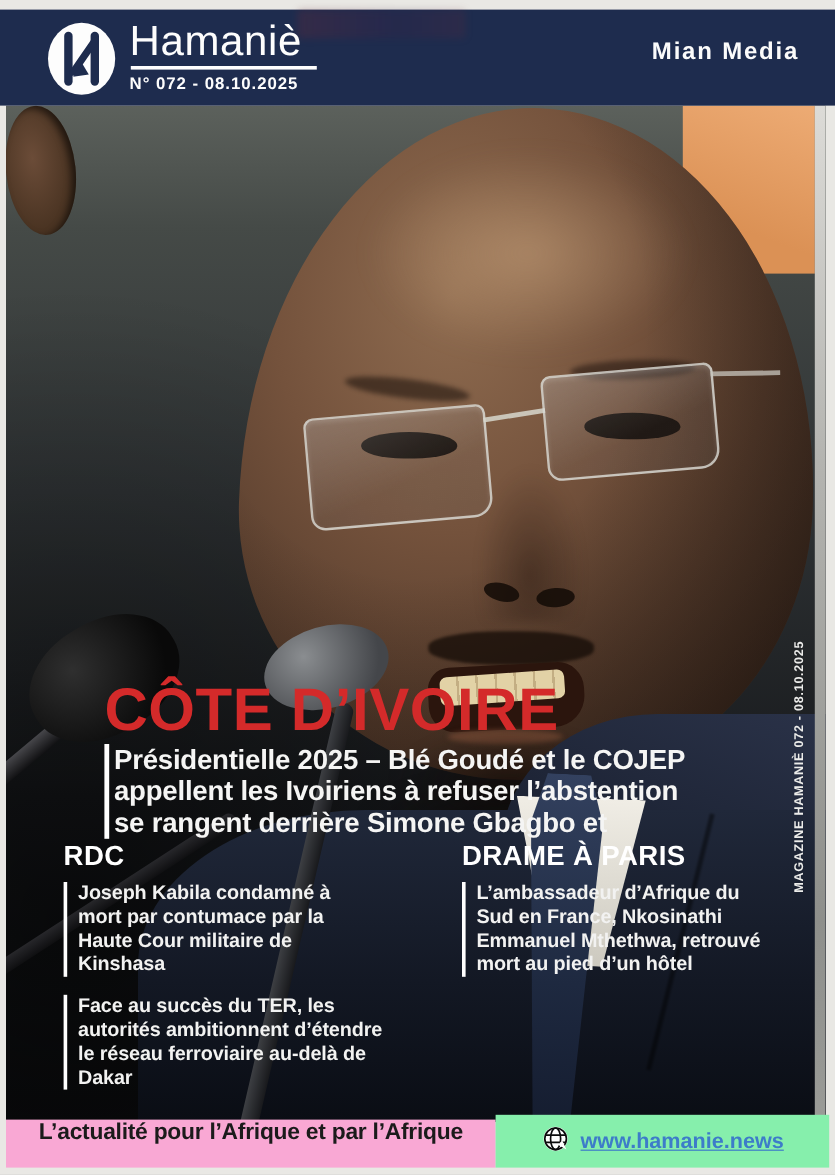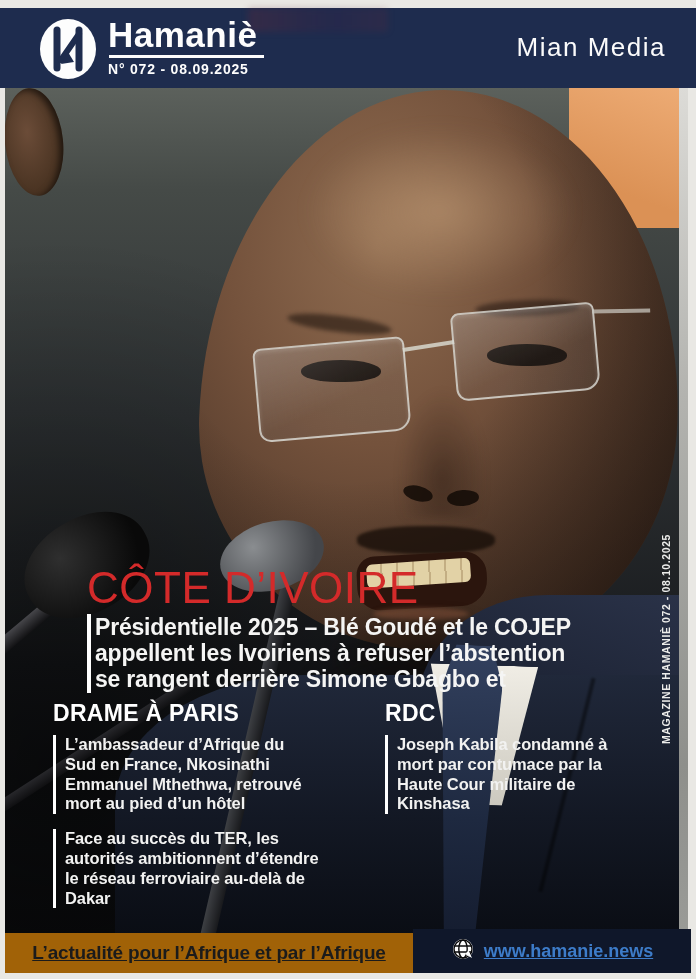--- a/index.html
+++ b/index.html
@@ -11,28 +11,28 @@
   }
 
   
   .topbar {
     position:absolute; top:8px; left:0; right:0; height:80px;
     background:#1e2c4e; z-index:20;
   }
   .logo-badge { position:absolute; left:38px; top:10px; width:60px; height:62px; }
   .brand-block { position:absolute; left:108px; top:9px; color:#fff; }
   .brand-name {
-    font-size:35px; font-weight:700; letter-spacing:.5px; line-height:1;
+    font-size:35px; font-weight:400; letter-spacing:.5px; line-height:1;
     color:#fdfdfd;
   }
   .brand-rule { width:155px; height:3px; background:#fdfdfd; margin:3px 0 3px 1px; }
   .brand-issue { font-size:14px; font-weight:700; letter-spacing:.8px; color:#fdfdfd; }
   .publisher {
     position:absolute; right:30px; top:24px; color:#fbfbfb;
-    font-size:26px; font-weight:400; letter-spacing:1.5px;
+    font-size:20px; font-weight:700; letter-spacing:1.5px;
   }
   .ghost-smudge {
     position:absolute; left:248px; top:0px; width:140px; height:24px;
     background:linear-gradient(90deg, rgba(110,40,55,.28), rgba(60,30,70,.22) 60%, rgba(110,40,55,.18));
     filter:blur(3px); border-radius:3px;
   }
 
   
   .photo {
     position:absolute; top:88px; left:5px; width:683px; height:847px;
@@ -128,21 +128,21 @@
 
   
   .spine {
     position:absolute; right:16px; top:456px; height:200px; z-index:8;
     writing-mode:vertical-rl; transform:rotate(180deg);
     color:#ececea; font-size:10.5px; font-weight:700; letter-spacing:.6px; white-space:nowrap;
   }
 
   
   .headline-block { position:absolute; left:82px; top:478px; z-index:9; }
-  .kicker { font-size:44px; font-weight:400; letter-spacing:.5px; color:#d42a2a; line-height:1; }
+  .kicker { font-size:50px; font-weight:700; letter-spacing:.5px; color:#d42a2a; line-height:1; }
   .headline {
     margin-top:4px; border-left:4px solid #fff; padding-left:4px;
     color:#f5f5f4; font-size:23px; font-weight:700; line-height:1.14; letter-spacing:-.2px;
   }
 
   
   .stories {
     position:absolute; left:48px; top:612px; width:608px; z-index:9;
     display:grid; grid-template-columns:332px 276px; row-gap:15px;
   }
@@ -152,26 +152,26 @@
     color:#f2f2f1; font-size:16.5px; font-weight:700; line-height:1.2; letter-spacing:-.1px;
   }
   .story-rdc p    { max-width:240px; }
   .story-drame p  { max-width:256px; }
   .story-senegal p{ max-width:276px; }
   .story-ghana p  { max-width:286px; }
 
   
   .footer-tagline {
     position:absolute; left:5px; top:933px; width:408px; height:40px; z-index:30;
-    background:#a16207; display:flex; align-items:center; justify-content:center;
-    color:#1b1b1b; font-size:19px; font-weight:700; letter-spacing:-.2px;text-decoration:underline;
+    background:#f9a8d4; display:flex; align-items:flex-start; justify-content:center;
+    color:#1b1b1b; font-size:19px; font-weight:700; letter-spacing:-.2px;
   }
   .footer-site {
     position:absolute; left:413px; top:929px; width:278px; height:44px; z-index:30;
-    background:#0f172a; display:flex; align-items:center; justify-content:center; gap:9px;
+    background:#86efac; display:flex; align-items:center; justify-content:center; gap:9px;
   }
   .site-link { color:#3d7cc9; font-size:18px; font-weight:600; text-decoration:underline; }
 </style>
 </head>
 <body>
 
 <div class="page">
 
   <div class="topbar">
     <div class="ghost-smudge"></div>
@@ -180,21 +180,21 @@
         <ellipse cx="30" cy="31" rx="28" ry="30" fill="#fdfdfd"></ellipse>
         <path d="M19 12 V50" stroke="#1e2c4e" stroke-width="7" stroke-linecap="round"></path>
         <path d="M41 12 V50" stroke="#1e2c4e" stroke-width="7" stroke-linecap="round"></path>
         <path d="M41 16 L23 42" stroke="#1e2c4e" stroke-width="6" stroke-linecap="round"></path>
         <path d="M30 34 L23 46 L36 44 Z" fill="#1e2c4e"></path>
       </svg>
     </div>
     <div class="brand-block">
       <div class="brand-name">Hamaniè</div>
       <div class="brand-rule"></div>
-      <div class="brand-issue">N° 072 - 08.09.2025</div>
+      <div class="brand-issue">N° 072 - 08.10.2025</div>
     </div>
     <div class="publisher">Mian Media</div>
   </div>
 
   <div class="photo">
     <div class="orange-corner"></div>
 
     <div class="head"></div>
     <div class="forehead-shine feature"></div>
     <div class="feature brow-left"></div>
@@ -237,27 +237,27 @@
     <div class="headline-block">
       <div class="kicker">CÔTE D’IVOIRE</div>
       <div class="headline">
         <div>Présidentielle 2025 – Blé Goudé et le COJEP</div>
         <div>appellent les Ivoiriens à refuser l’abstention</div>
         <div>se rangent derrière Simone Gbagbo et</div>
       </div>
     </div>
 
     <div class="stories">
+      <section class="story story-rdc">
+        <h2>RDC</h2>
+        <p>Joseph Kabila condamné à mort par contumace par la Haute Cour militaire de Kinshasa</p>
+      </section>
       <section class="story story-drame">
         <h2>DRAME À PARIS</h2>
         <p>L’ambassadeur d’Afrique du Sud en France, Nkosinathi Emmanuel Mthethwa, retrouvé mort au pied d’un hôtel</p>
-      </section>
-      <section class="story story-rdc">
-        <h2>RDC</h2>
-        <p>Joseph Kabila condamné à mort par contumace par la Haute Cour militaire de Kinshasa</p>
       </section>
       <section class="story story-senegal">
         <p>Face au succès du TER, les autorités ambitionnent d’étendre le réseau ferroviaire au-delà de Dakar</p>
       </section>
     </div>
   </div>
 
   <div class="footer-tagline">
     <span>L’actualité pour l’Afrique et par l’Afrique</span>
   </div>

